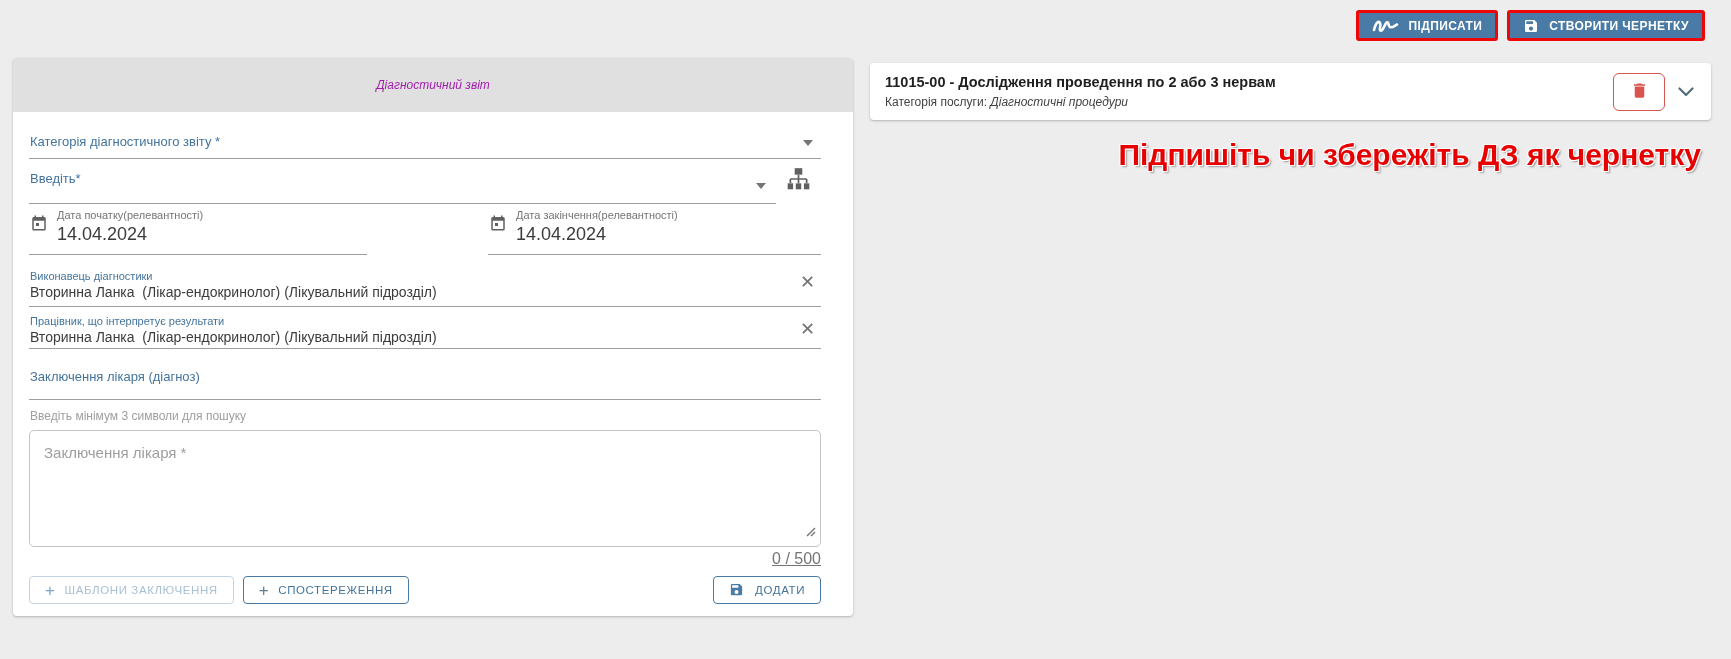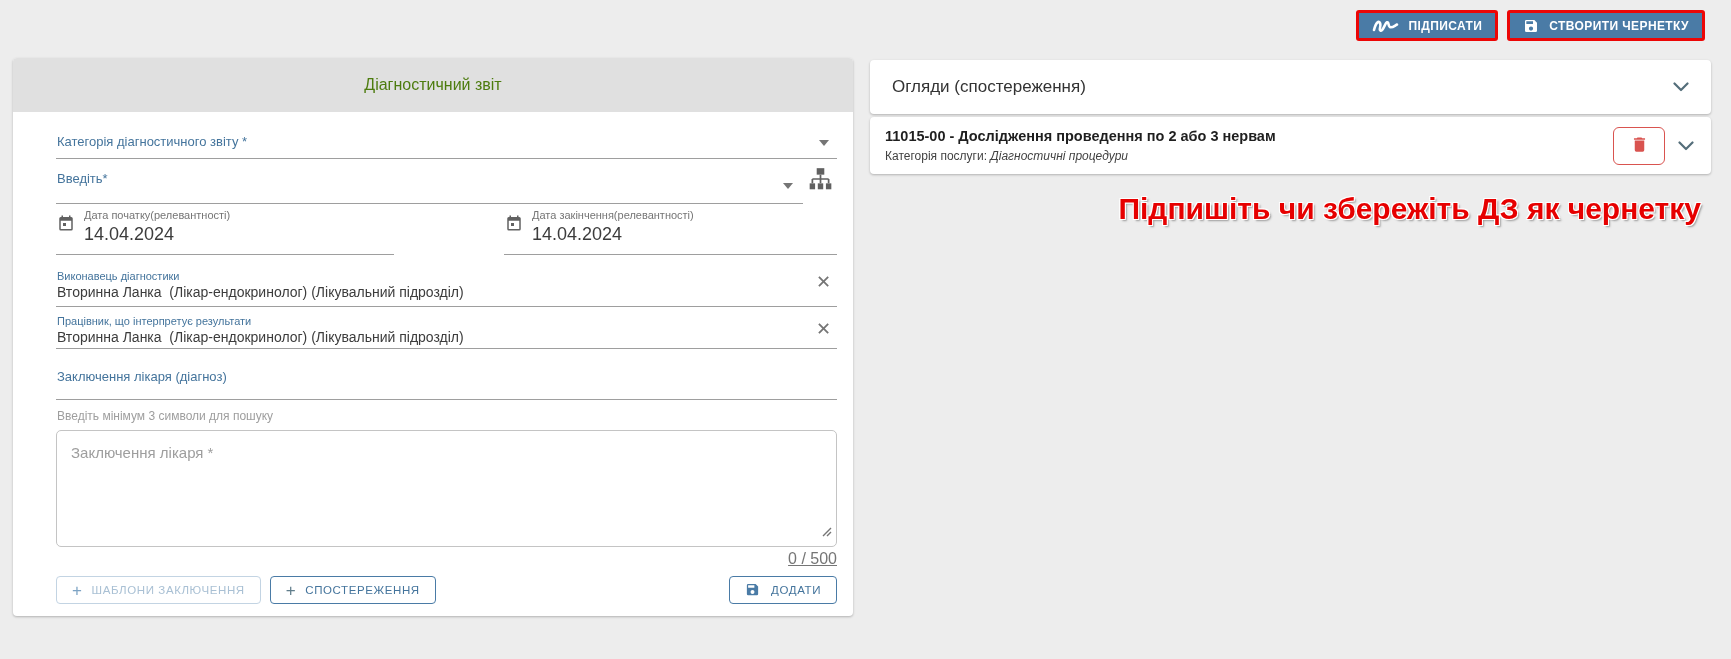--- a/index.html
+++ b/index.html
@@ -26,23 +26,23 @@
     color:#fff; font-size:12px; font-weight:bold; letter-spacing:.4px;
     cursor:pointer; font-family:inherit;
   }
   .action-btn svg { display:block; }
 
   
   .report-card { position:absolute; left:13px; top:58px; width:840px; }
   .report-header {
     height:54px; background:#e0e0e0; border-radius:4px 4px 0 0;
     display:flex; align-items:center; justify-content:center;
-    font-size:16px; color:#4d7c0f;
-  }
-  .report-body { padding:0 16px 12px 16px;margin-left:27px; }
+    font-size:12px; color:#a21caf;font-style:italic;
+  }
+  .report-body { padding:0 32px 12px 16px; }
 
   .f-label { font-size:13px; color:#44749c; }
   .f-label-sm { font-size:11px; color:#44749c; }
   .underline { border-bottom:1px solid #9e9e9e; }
 
   .field-category { position:relative; padding:22px 0 9px 1px; }
   .caret {
     width:0; height:0;
     border-left:5px solid transparent; border-right:5px solid transparent;
     border-top:6px solid #757575;
@@ -245,28 +245,20 @@
             <path fill="#4a7ba6" d="M17 3H5a2 2 0 0 0-2 2v14a2 2 0 0 0 2 2h14a2 2 0 0 0 2-2V7l-4-4zm-5 16a3.2 3.2 0 1 1 0-6.4 3.2 3.2 0 0 1 0 6.4zM15 9H5V5h10v4z"></path>
           </svg>
         </span>
         <span>ДОДАТИ</span>
       </button>
     </div>
   </div>
 </div>
 
 <div class="right-col">
-  <div class="card panel-header">
-    <span>Огляди (спостереження)</span>
-    <span class="chev">
-      <svg width="16" height="10" viewBox="0 0 16 10">
-        <path d="M1.5 1.5 L8 8 L14.5 1.5" fill="none" stroke="#546e7a" stroke-width="2.2" stroke-linecap="round" stroke-linejoin="round"></path>
-      </svg>
-    </span>
-  </div>
 
   <div class="card obs-item">
     <div class="obs-texts">
       <div class="obs-title">11015-00 - Дослідження проведення по 2 або 3 нервам</div>
       <div class="obs-sub">
         <span>Категорія послуги:</span>
         <span class="ital">Діагностичні процедури</span>
       </div>
     </div>
     <button class="trash-btn">

